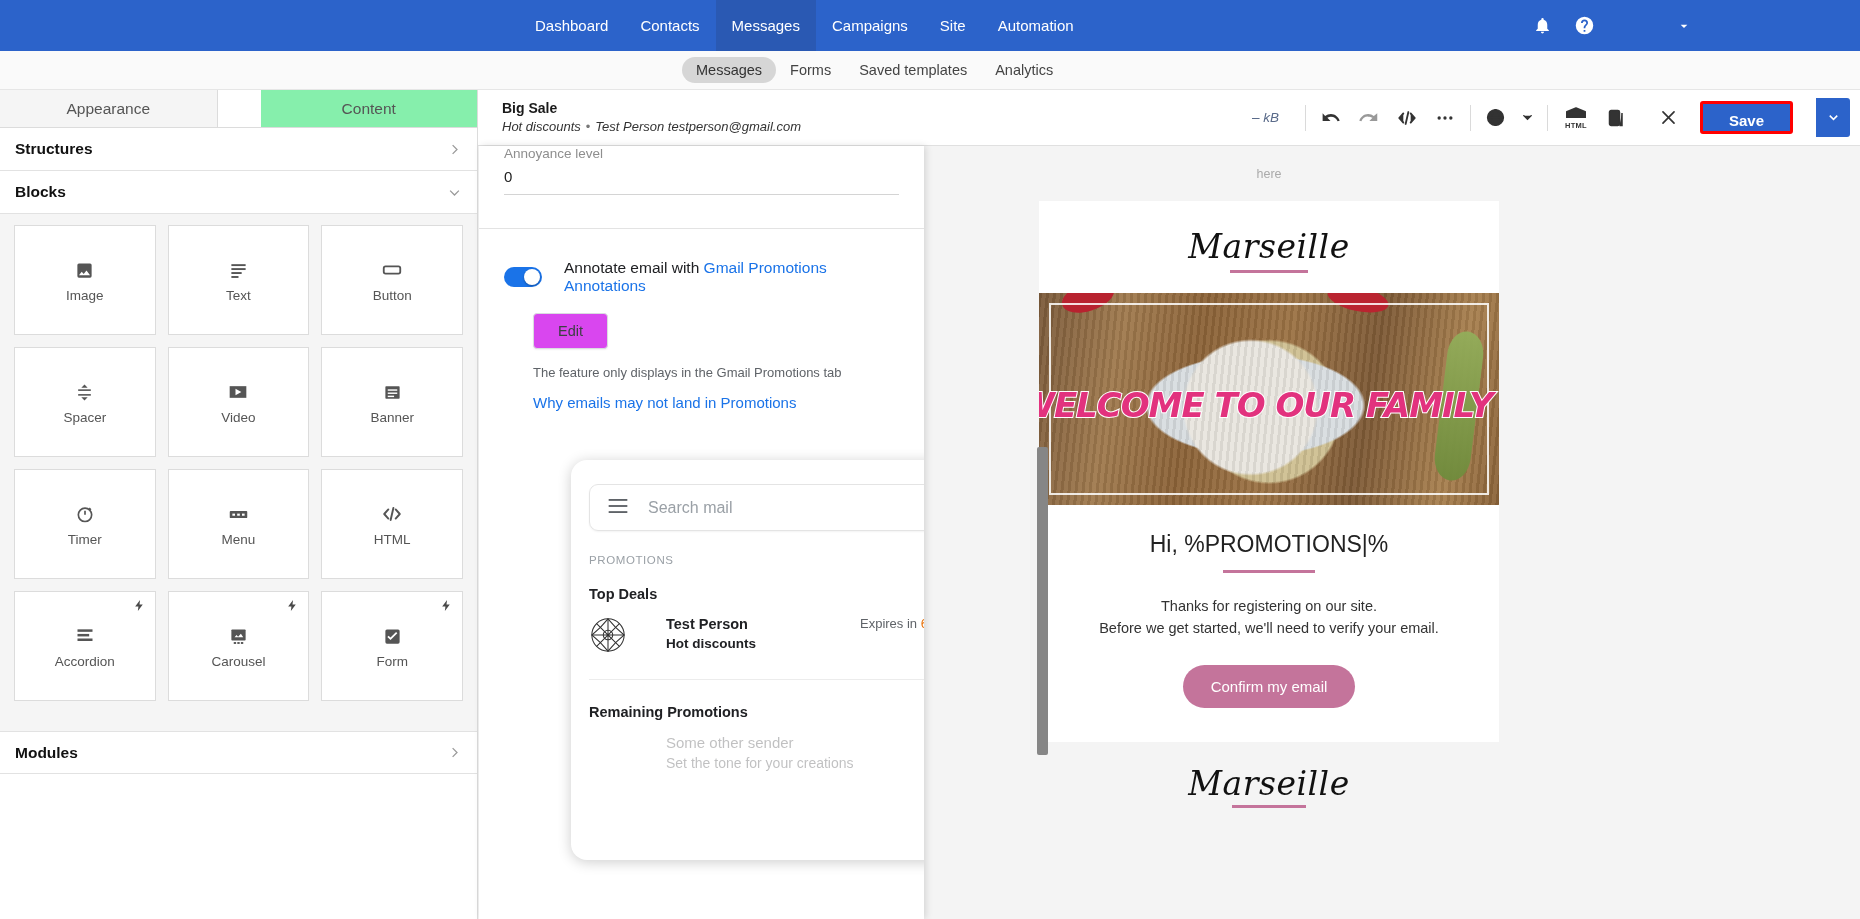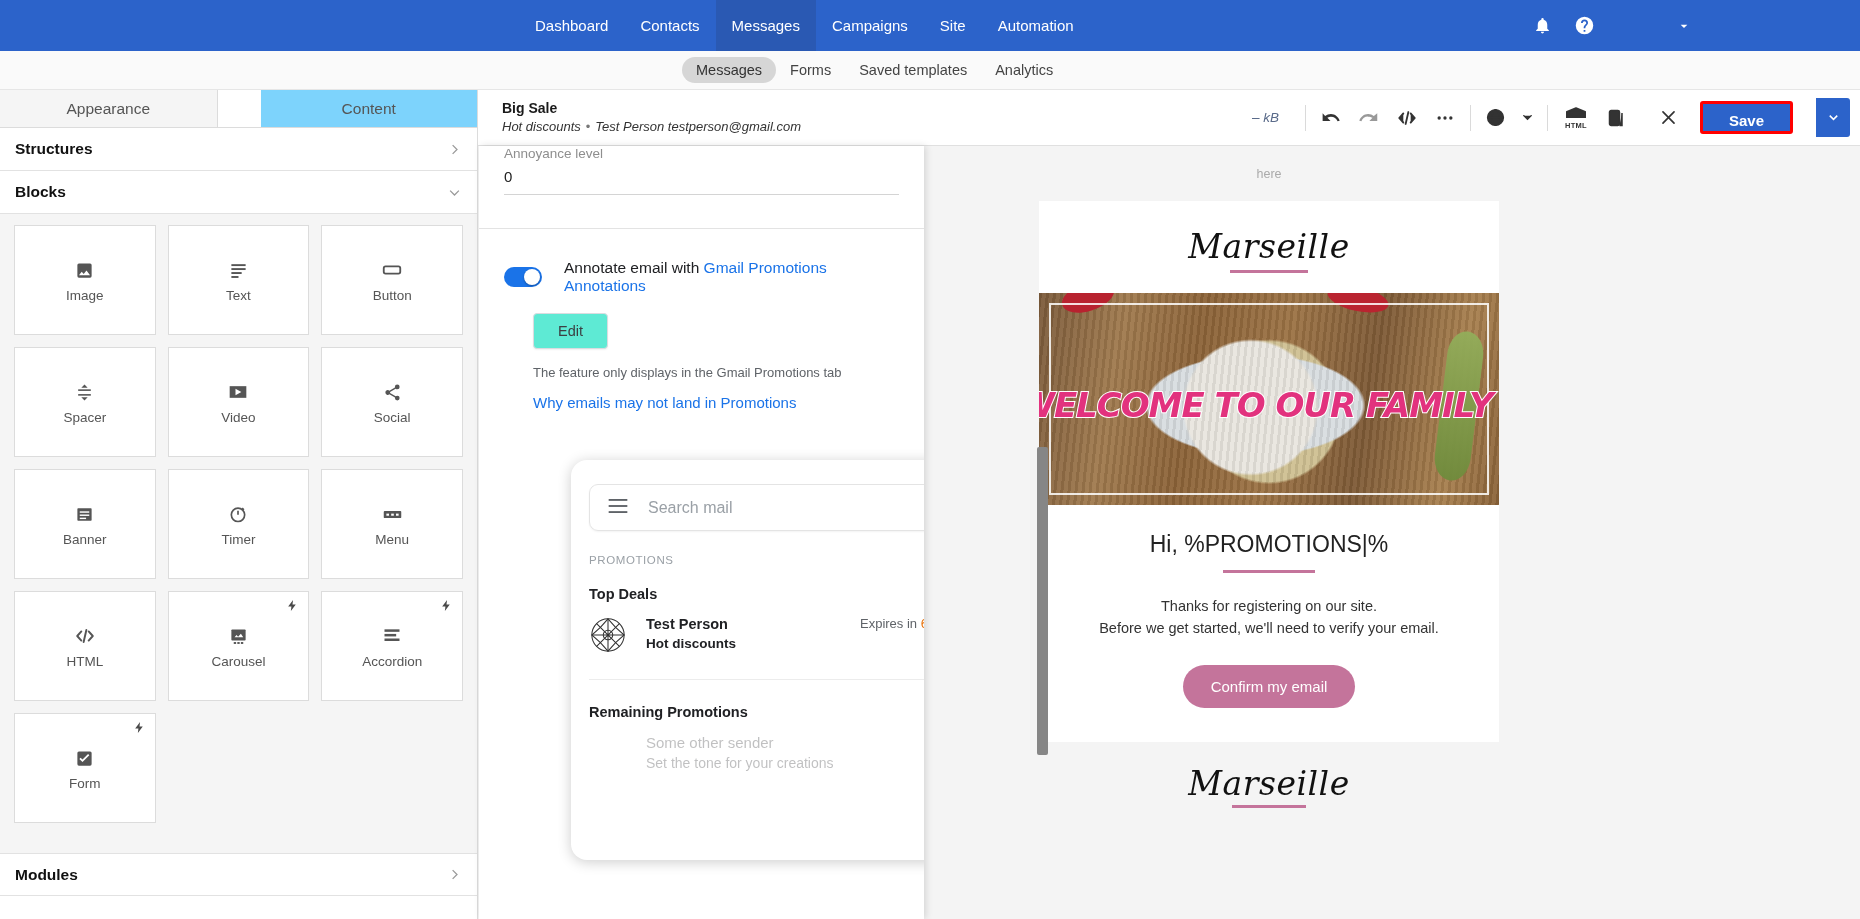--- a/index.html
+++ b/index.html
@@ -54,21 +54,21 @@
     position: absolute; top: 90px; left: 0;
     width: 478px; height: 829px;
     background: #ffffff;
     border-right: 1px solid #dcdcdc;
     overflow: hidden;
   }
   .side-tabs { display: flex; height: 38px; border-bottom: 1px solid #dcdcdc; gap: 43px; }
   .side-tab {
     flex: 1; display: flex; align-items: center; justify-content: center;
     font-size: 15.5px; color: #555; cursor: pointer;
-    background: #7dd3fc;
+    background: #86efac;
   }
   .side-tab.active { background: #f5f5f5; border-right: 1px solid #dcdcdc; }
 
   .accordion-head {
     height: 43px; display: flex; align-items: center;
     justify-content: space-between; padding: 0 15px;
     border-bottom: 1px solid #e2e2e2; cursor: pointer;
     background: #ffffff;
   }
   .accordion-head .title { font-size: 15.5px; font-weight: bold; color: #111; }
@@ -237,21 +237,21 @@
   .switch .knob {
     position: absolute; right: 2px; top: 2px;
     width: 16px; height: 16px; border-radius: 50%;
     background: #ffffff; box-shadow: 0 1px 2px rgba(0,0,0,.3);
   }
   .toggle-text { margin-left: 22px; font-size: 15.5px; color: #202124; }
   .toggle-text a { color: #1a73e8; text-decoration: none; cursor: pointer; }
 
   .edit-btn {
     margin: 18px 0 0 54px; display: inline-block;
-    border: 1px solid #dadce0; border-radius: 4px; background: #5eead4;
+    border: 1px solid #dadce0; border-radius: 4px; background: #d946ef;
     padding: 9px 24px; font-size: 14.5px; color: #3c4043; cursor: pointer;
     box-shadow: 0 1px 2px rgba(0,0,0,.06);
   }
   .hint { margin: 16px 0 0 54px; font-size: 13px; color: #5f6368; }
   .why-link { margin: 14px 0 0 54px; font-size: 15px; color: #1a73e8; cursor: pointer; }
 
   .gmail-card {
     position: absolute; left: 92px; top: 314px;
     width: 406px; height: 400px;
     background: #ffffff; border-radius: 16px;
@@ -263,21 +263,21 @@
     border: 1px solid #e4e4e4; border-radius: 9px;
     display: flex; align-items: center; padding: 0 18px;
     box-shadow: 0 1px 2px rgba(0,0,0,.05); cursor: text;
   }
   .gm-search .ph { font-size: 16px; color: #9aa0a6; margin-left: 20px; }
   .gm-sec-label {
     margin: 23px 18px 0; font-size: 11.5px; color: #9aa0a6;
     letter-spacing: .6px; font-weight: 500;
   }
   .gm-sec-title { margin: 20px 18px 0; font-size: 14.5px; font-weight: bold; color: #202124; }
-  .gm-row { display: flex; align-items: flex-start; margin: 14px 18px 0; }
+  .gm-row { display: flex; align-items: flex-start; margin: 14px 18px 0; gap: 20px; }
   .gm-avatar { width: 38px; height: 38px; flex: none; }
   .gm-row-main { margin-left: 19px; }
   .gm-name { font-size: 14.5px; font-weight: bold; color: #202124; }
   .gm-snippet { font-size: 13.5px; font-weight: bold; color: #202124; margin-top: 4px; }
   .gm-right { margin-left: auto; text-align: right; }
   .gm-expires { font-size: 13px; color: #5f6368; white-space: nowrap; }
   .gm-expires b { color: #e8710a; font-weight: normal; }
   .gm-star { margin-top: 7px; display: inline-block; }
   .gm-faded { opacity: .28; }
   .gm-av-circle {
@@ -399,28 +399,20 @@
     <div class="block-card">
       <span class="bicon">
         <svg width="20" height="20" viewBox="0 0 24 24" fill="#555">
             <path d="M2 5h20v14H2z"></path>
             <path d="M9 8l7 4-7 4z" fill="#fff"></path>
           </svg>
       </span>
       <span class="blabel">Video</span>
     </div>
 
-    <div class="block-card">
-      <span class="bicon">
-        <svg width="19" height="19" viewBox="0 0 24 24" fill="#555">
-            <path d="M18 16.1c-.76 0-1.44.3-1.96.77L8.9 12.7c.05-.23.1-.46.1-.7s-.05-.47-.1-.7l7.05-4.11c.54.5 1.25.81 2.05.81a3 3 0 100-6 3 3 0 00-3 3c0 .24.04.47.1.7L8.04 9.81A3 3 0 003 12a3 3 0 005.04 2.19l7.12 4.16c-.05.21-.09.43-.09.65a2.92 2.92 0 105.93 0 2.92 2.92 0 00-3-2.9z"></path>
-          </svg>
-      </span>
-      <span class="blabel">Social</span>
-    </div>
 
     <div class="block-card">
       <span class="bicon">
         <svg width="19" height="19" viewBox="0 0 24 24" fill="#555">
             <rect x="3" y="4" width="18" height="16" rx="1"></rect>
             <rect x="6" y="8" width="12" height="1.8" fill="#fff"></rect>
             <rect x="6" y="12" width="12" height="1.8" fill="#fff"></rect>
             <rect x="6" y="16" width="8" height="1.8" fill="#fff"></rect>
           </svg>
       </span>
@@ -452,54 +444,54 @@
 
     <div class="block-card">
       <span class="bicon">
         <svg width="22" height="22" viewBox="0 0 24 24" fill="none" stroke="#555" stroke-width="2.1" stroke-linecap="round" stroke-linejoin="round">
             <polyline points="8,7 3.5,12 8,17"></polyline>
             <polyline points="16,7 20.5,12 16,17"></polyline>
             <line x1="13.5" y1="5.5" x2="10.5" y2="18.5"></line>
           </svg>
       </span>
       <span class="blabel">HTML</span>
+    </div>
+
+    <div class="block-card">
+      <span class="bolt">
+        <svg width="13" height="17" viewBox="0 0 24 24" fill="#4a4a4a">
+            <path d="M13 2L4 14h6l-1 8 9-12h-6z"></path>
+          </svg>
+      </span>
+      <span class="bicon">
+        <svg width="20" height="20" viewBox="0 0 24 24" fill="#555">
+            <rect x="3" y="4" width="18" height="3"></rect>
+            <rect x="3" y="9.5" width="14" height="3"></rect>
+            <rect x="3" y="15" width="18" height="3"></rect>
+          </svg>
+      </span>
+      <span class="blabel">Accordion</span>
     </div>
 
     <div class="block-card">
       <span class="bolt">
         <svg width="13" height="17" viewBox="0 0 24 24" fill="#4a4a4a">
             <path d="M13 2L4 14h6l-1 8 9-12h-6z"></path>
           </svg>
       </span>
       <span class="bicon">
         <svg width="19" height="19" viewBox="0 0 24 24" fill="#555">
             <rect x="3" y="3" width="18" height="14" rx="1"></rect>
             <path d="M7 13l2.5-3 2 2.4L15 8.5l3 4.5H7z" fill="#fff"></path>
             <rect x="6" y="19" width="3" height="2.4"></rect>
             <rect x="10.5" y="19" width="3" height="2.4"></rect>
             <rect x="15" y="19" width="3" height="2.4"></rect>
           </svg>
       </span>
       <span class="blabel">Carousel</span>
-    </div>
-
-    <div class="block-card">
-      <span class="bolt">
-        <svg width="13" height="17" viewBox="0 0 24 24" fill="#4a4a4a">
-            <path d="M13 2L4 14h6l-1 8 9-12h-6z"></path>
-          </svg>
-      </span>
-      <span class="bicon">
-        <svg width="20" height="20" viewBox="0 0 24 24" fill="#555">
-            <rect x="3" y="4" width="18" height="3"></rect>
-            <rect x="3" y="9.5" width="14" height="3"></rect>
-            <rect x="3" y="15" width="18" height="3"></rect>
-          </svg>
-      </span>
-      <span class="blabel">Accordion</span>
     </div>
 
     <div class="block-card">
       <span class="bolt">
         <svg width="13" height="17" viewBox="0 0 24 24" fill="#4a4a4a">
             <path d="M13 2L4 14h6l-1 8 9-12h-6z"></path>
           </svg>
       </span>
       <span class="bicon">
         <svg width="19" height="19" viewBox="0 0 24 24" fill="#555">

